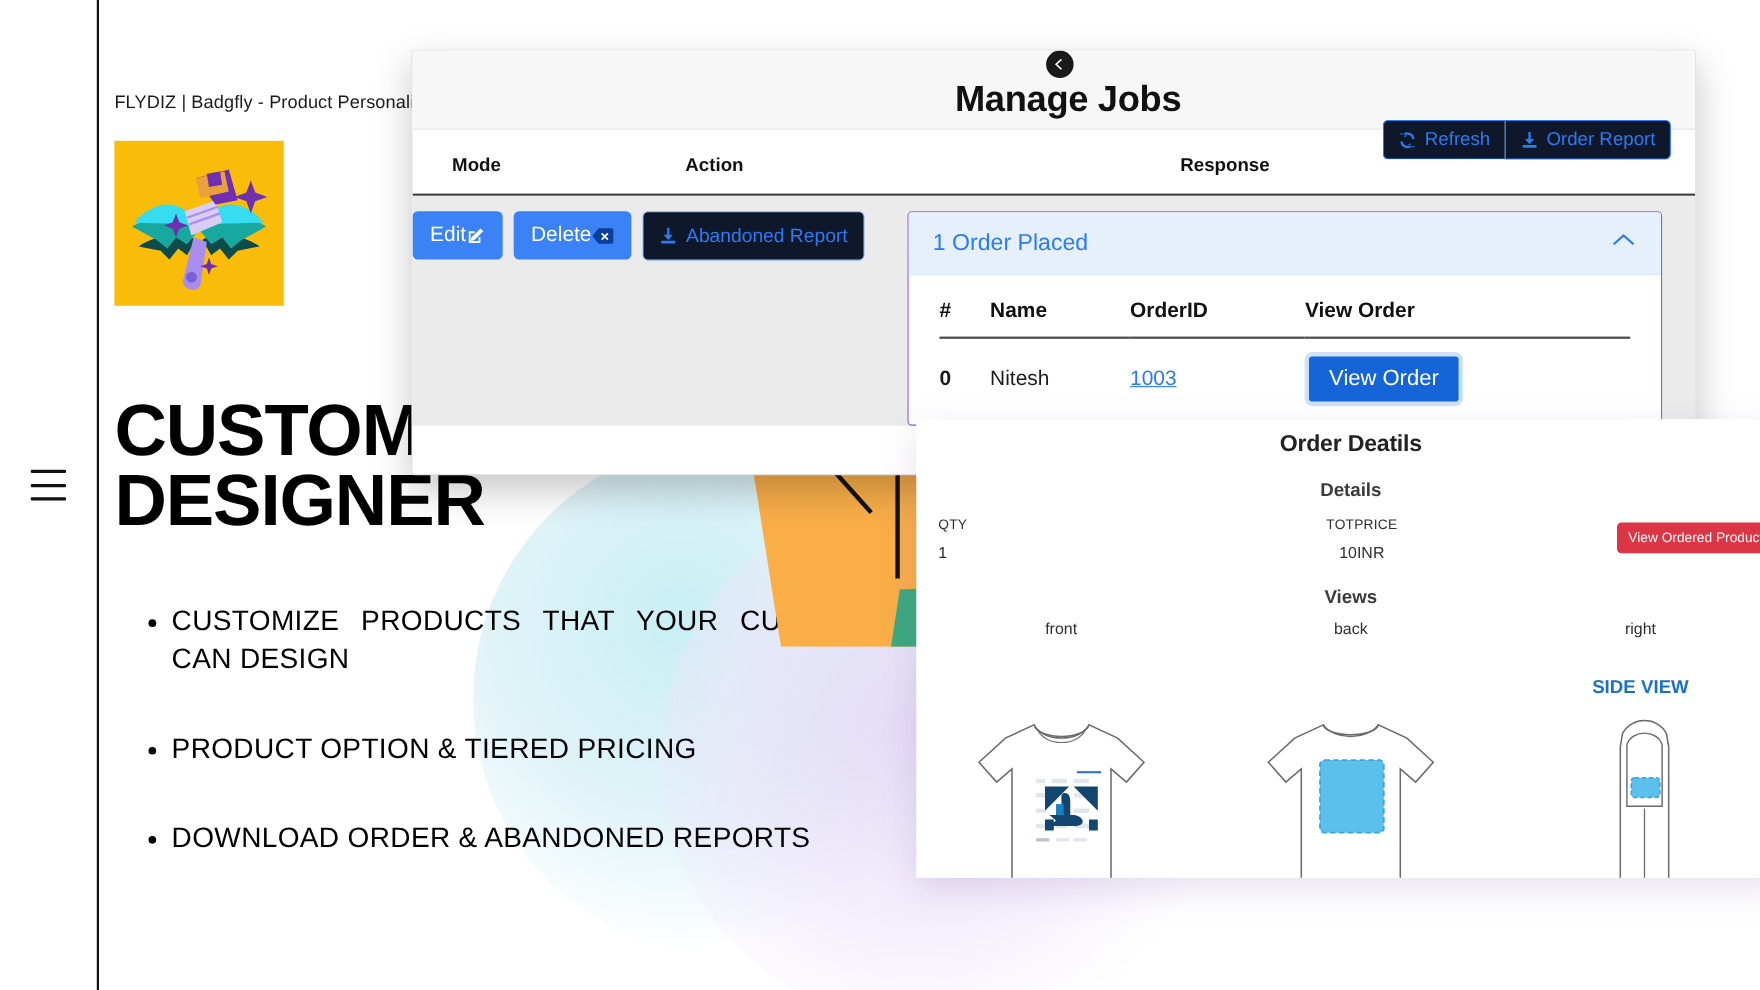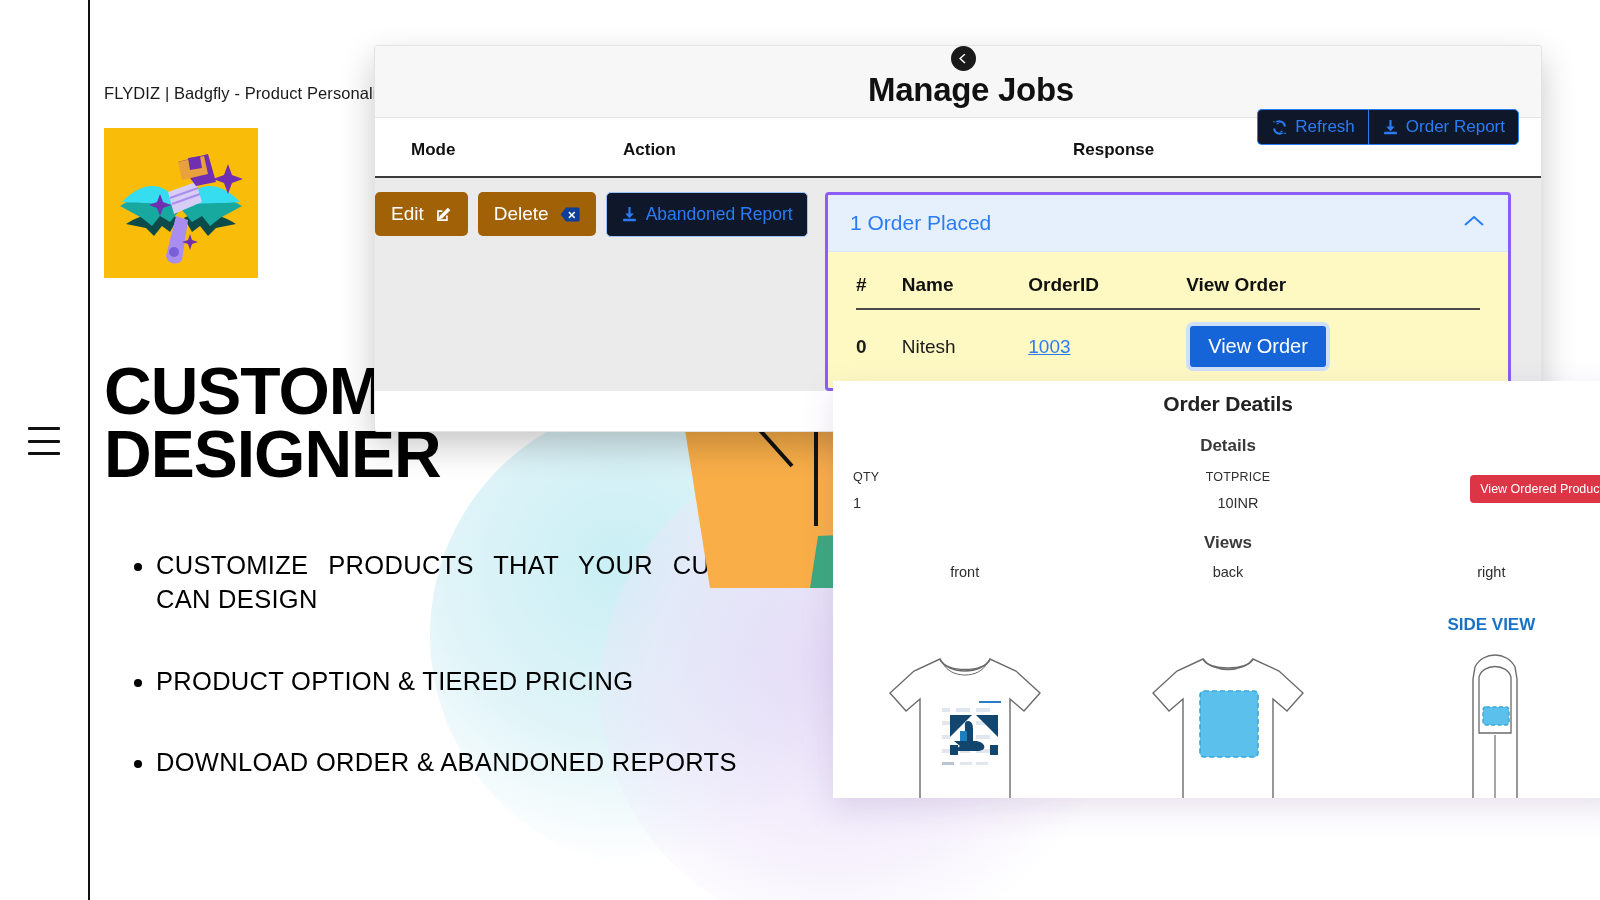--- a/index.html
+++ b/index.html
@@ -109,32 +109,32 @@
 
   .jobs-row { display: flex; background: #ebebeb; min-height: 120px; }
   .row-mode { width: 248px; padding: 20px 0 0 36px; display: flex; align-items: center; gap: 10px; }
   .mode-text { font-size: 18.5px; color: #1c1c1c; }
   .badge-red {
     background: #dc3545; color: #fff; font-size: 14.5px; font-weight: 700;
     border-radius: 5px; padding: 5px 9px; white-space: nowrap;
   }
   .row-action { width: 440px; padding: 14px 0 0 0; display: flex; gap: 10px; align-items: flex-start; }
   .btn-blue {
-    background: #a16207; color: #fff; border: none; border-radius: 5px;
-    font-size: 19px; padding: 11px 16px; display: flex; align-items: center; gap: 11px;
+    background: #3b82f6; color: #fff; border: none; border-radius: 5px;
+    font-size: 19px; padding: 11px 16px; display: flex; align-items: center; gap: 0;
     white-space: nowrap; cursor: pointer;
   }
   .btn-ghost-blue {
     background: #0f172a; color: #2a7cf5; border: 1px solid #9cc4fb; border-radius: 5px;
     font-size: 17.5px; padding: 11px 14px; display: flex; align-items: center; gap: 8px;
     white-space: nowrap; cursor: pointer;
   }
   .row-resp { flex: 1; padding: 14px 30px 0 10px; }
 
-  .accordion { background: #fef9c3; border: 3px solid #8b5cf6; border-radius: 4px; overflow: hidden; }
+  .accordion { background: #ffffff; border: 1px solid #8b5cf6; border-radius: 4px; overflow: hidden; }
   .acc-head {
     background: #e6f0fd; padding: 16px 22px; display: flex; align-items: center;
     color: #2a7cf5; font-size: 21px; border-bottom: 1px solid #dbe7fa;
   }
   .acc-chev { margin-left: auto; color: #2a7cf5; font-size: 19px; }
   .acc-body { padding: 16px 28px 4px 28px; }
   .ord-table { width: 100%; border-collapse: collapse; }
   .ord-table th {
     text-align: left; font-size: 19px; font-weight: 700; color: #111;
     padding: 6px 14px 12px 0; border-bottom: 2px solid #4a4a4a;

